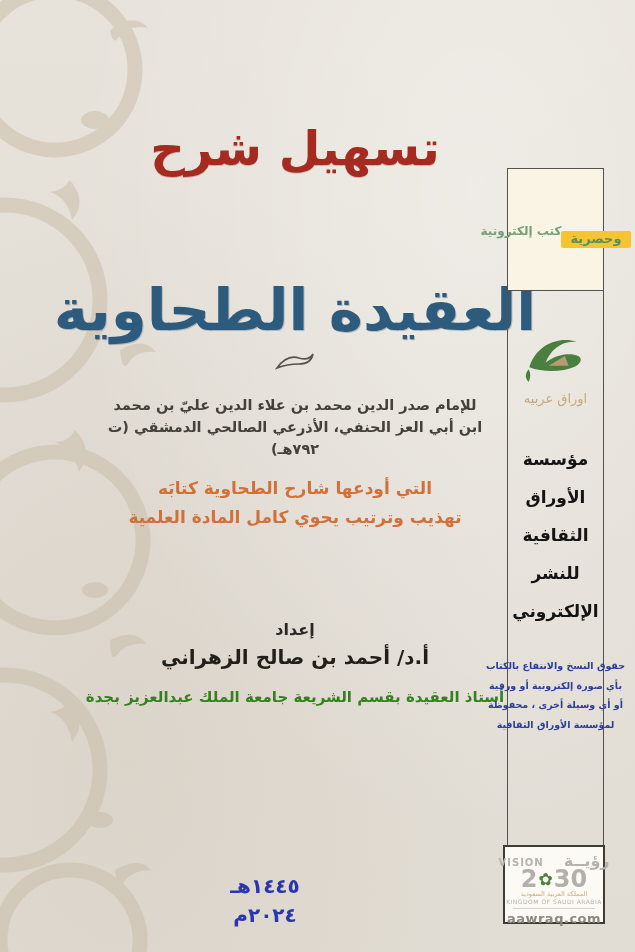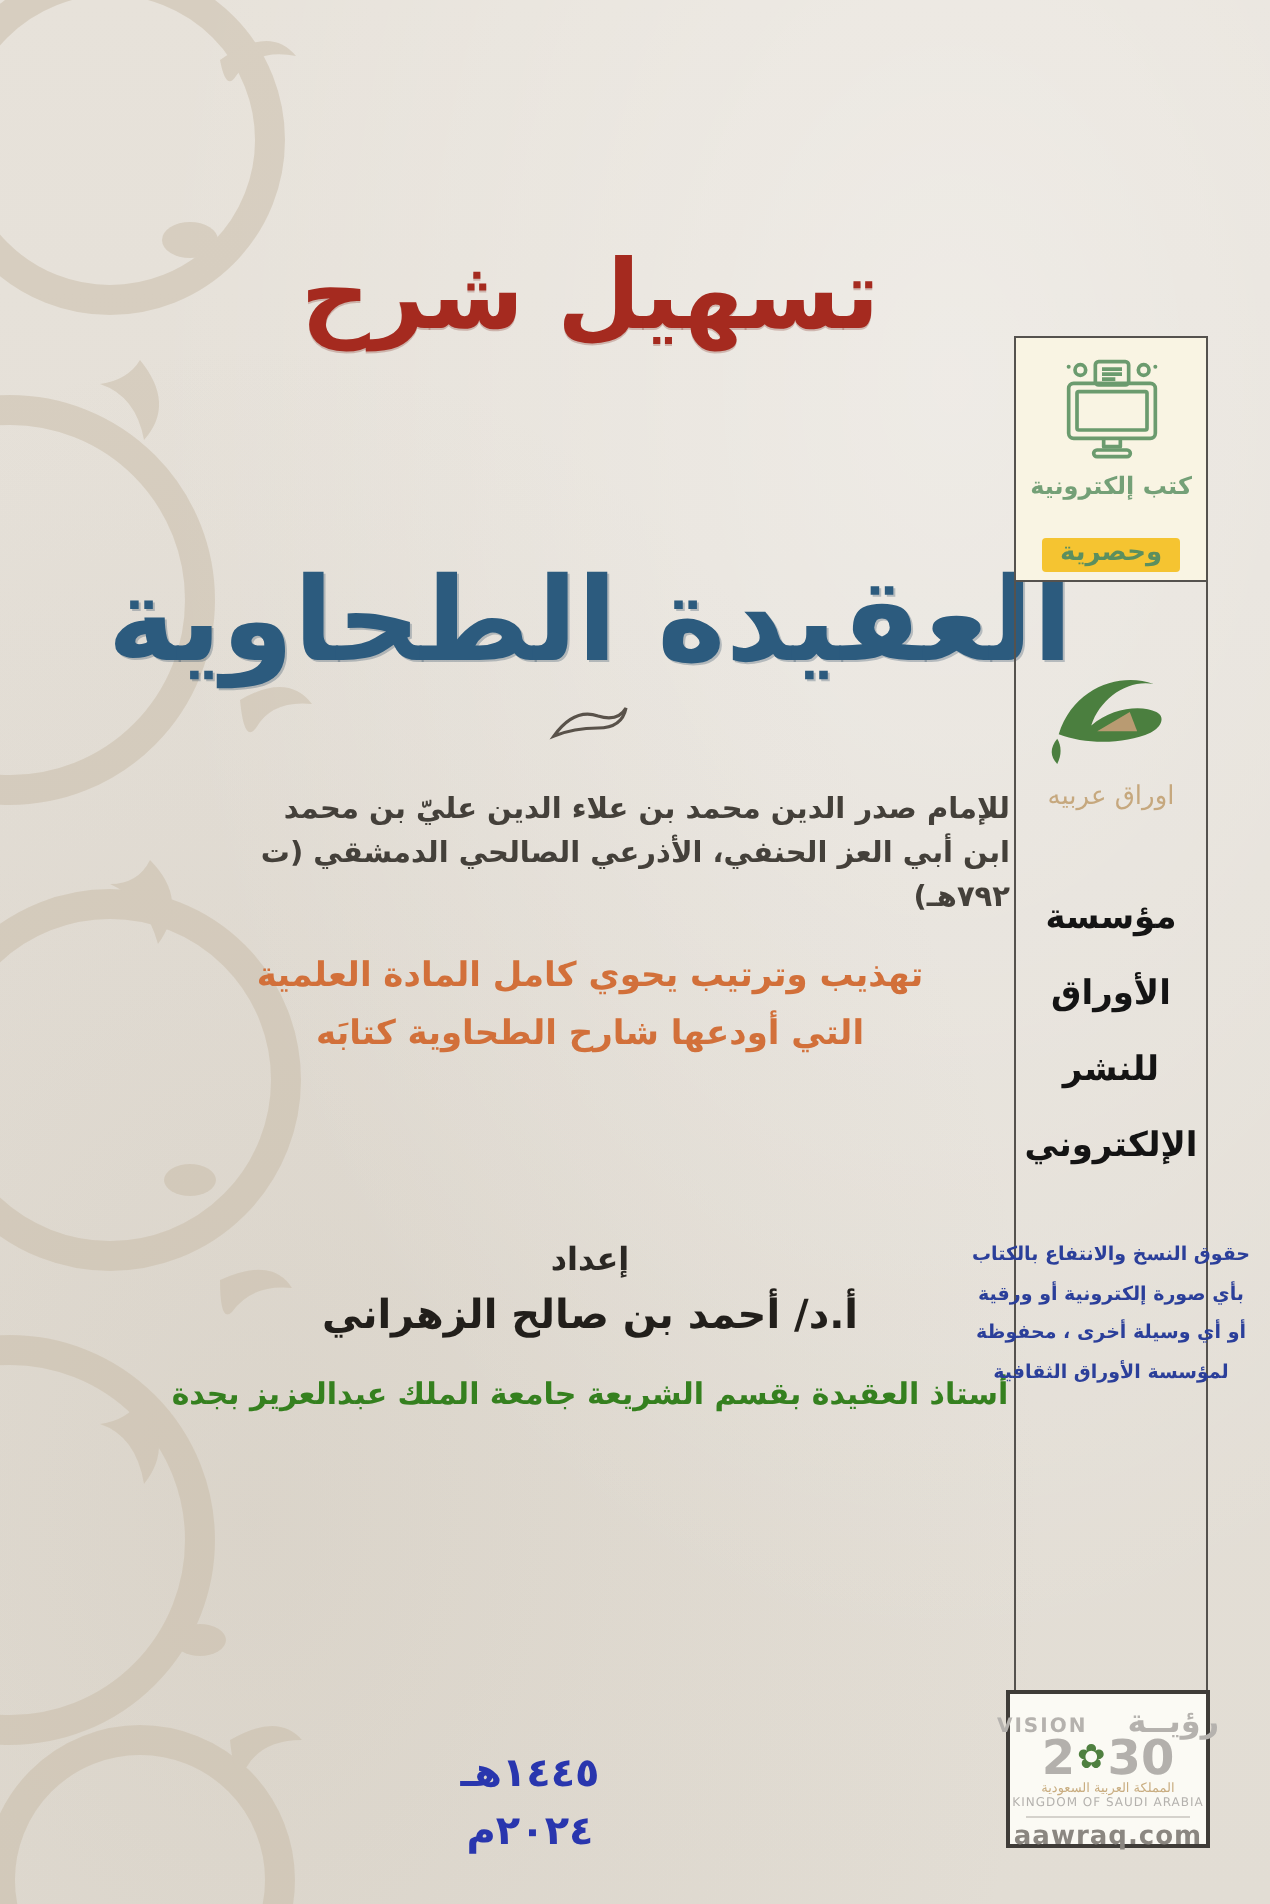--- a/index.html
+++ b/index.html
@@ -21,21 +21,21 @@
   }
   .title-main{
     position:absolute;left:-20px;top:232px;width:460px;height:156px;
     display:flex;align-items:center;justify-content:center;
     font-size:58px;font-weight:bold;color:#2c5b7e;direction:rtl;white-space:nowrap;
     text-shadow:1px 1px 0 rgba(40,70,95,.28);
   }
   .title-flourish{position:absolute;left:188px;top:352px;}
   .author{
     position:absolute;left:0;top:394px;width:420px;
-    font-size:14.5px;font-weight:600;color:#44403a;direction:rtl;line-height:22px;text-align:right;
+    font-size:14.5px;font-weight:600;color:#44403a;direction:rtl;line-height:22px;
   }
   .subtitle{
     position:absolute;left:0;top:474px;width:420px;
     font-size:17px;font-weight:bold;color:#d2703a;direction:rtl;line-height:29px;
   }
   .prepared-label{
     position:absolute;left:0;top:620px;width:420px;
     font-size:16px;font-weight:600;color:#2b2824;direction:rtl;
   }
   .prepared-name{
@@ -47,21 +47,21 @@
     font-size:15px;font-weight:bold;color:#35801f;direction:rtl;
   }
   .dates{
     position:absolute;left:180px;top:872px;width:170px;text-align:center;
     font-size:20px;font-weight:bold;color:#2936ae;direction:rtl;line-height:29px;
   }
   
   .badge-box{
     position:absolute;left:507px;top:168px;width:97px;height:123px;box-sizing:border-box;
     background:#f9f4e3;border:1.5px solid #55524e;
-    display:flex;flex-direction:column;align-items:center;justify-content:flex-start;
+    display:flex;flex-direction:row;align-items:center;justify-content:center;
   }
   .badge-box .icon{margin-top:7px;}
   .badge-line1{font-size:12px;font-weight:600;color:#74a077;direction:rtl;margin-top:2px;white-space:nowrap;}
   .badge-line2{
     margin-top:19px;background:#f5c431;color:#5c8f5f;font-size:13px;font-weight:bold;
     padding:0 9px 2px 9px;border-radius:2px;direction:rtl;
   }
   .column-box{
     position:absolute;left:507px;top:291px;width:97px;height:632px;box-sizing:border-box;
     border-left:1.5px solid #55524e;border-right:1.5px solid #55524e;border-bottom:1.5px solid #55524e;
@@ -120,22 +120,22 @@
     <div class="title-red">تسهيل شرح</div>
     <div class="title-main">العقيدة الطحاوية</div>
     <svg class="title-flourish" width="44" height="22" viewBox="0 0 44 22">
       <path d="M4 16 q10 -14 22 -10 q10 3 14 -4 q-2 10 -14 10 q-12 0 -22 4z" fill="none" stroke="#59524a" stroke-width="1.6"></path>
     </svg>
     <div class="author">
       <div>للإمام صدر الدين محمد بن علاء الدين عليّ بن محمد</div>
       <div>ابن أبي العز الحنفي، الأذرعي الصالحي الدمشقي (ت ٧٩٢هـ)</div>
     </div>
     <div class="subtitle">
+      <div>التي أودعها شارح الطحاوية كتابَه</div>
       <div>تهذيب وترتيب يحوي كامل المادة العلمية</div>
-      <div>التي أودعها شارح الطحاوية كتابَه</div>
     </div>
     <div class="prepared-label">إعداد</div>
     <div class="prepared-name">أ.د/ أحمد بن صالح الزهراني</div>
     <div class="prepared-affiliation">أستاذ العقيدة بقسم الشريعة جامعة الملك عبدالعزيز   بجدة</div>
   </div>
 
   <div class="dates">
     <div>١٤٤٥هـ</div>
     <div>٢٠٢٤م</div>
   </div>
@@ -166,20 +166,21 @@
       <svg width="74" height="52" viewBox="0 0 100 70">
         <path d="M14 46 C24 14 56 4 78 12 C60 9 42 22 36 40 C50 28 70 26 80 31 C86 34 84 41 76 45 C58 53 32 53 14 46 Z" fill="#4b7f3f"></path>
         <path d="M40 44 L62 31 L67 44 Z" fill="#b99b72"></path>
         <path d="M13 49 C8 55 8 61 13 66 C16 60 16 54 13 49 Z" fill="#4b7f3f"></path>
       </svg>
       <div class="logo-caption">اوراق عربيه</div>
     </div>
     <div class="org-name">
       <span>مؤسسة</span>
       <span>الأوراق</span>
+      <span>الثقافية</span>
       <span>للنشر</span>
       <span>الإلكتروني</span>
     </div>
     <div class="copyright">
       <div>حقوق النسخ والانتفاع بالكتاب</div>
       <div>بأي صورة إلكترونية أو ورقية</div>
       <div>أو أي وسيلة أخرى ، محفوظة</div>
       <div>لمؤسسة الأوراق الثقافية</div>
     </div>
   </div>

